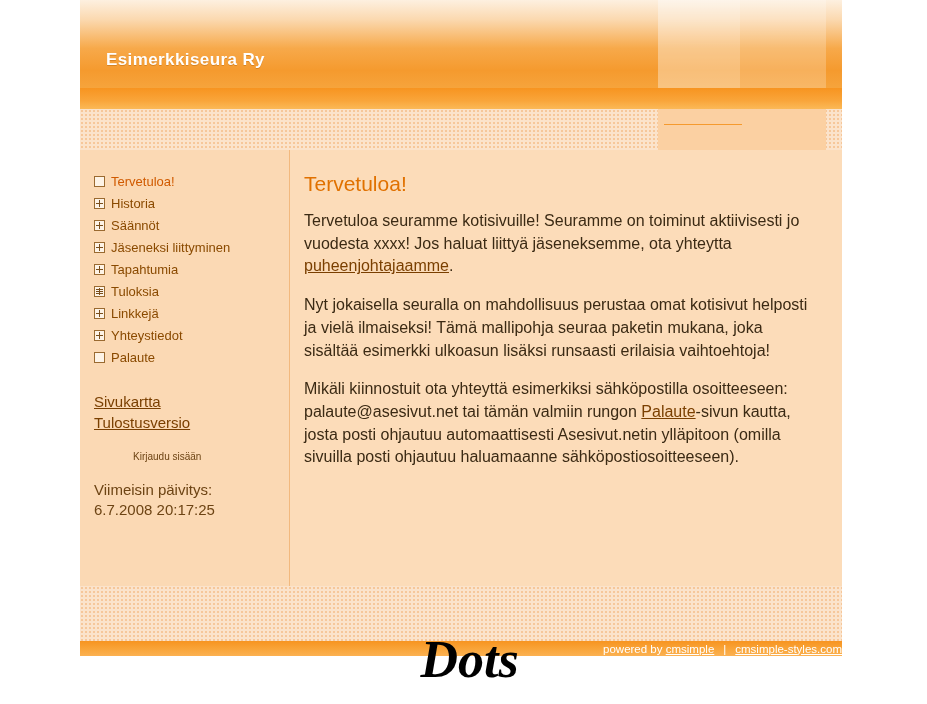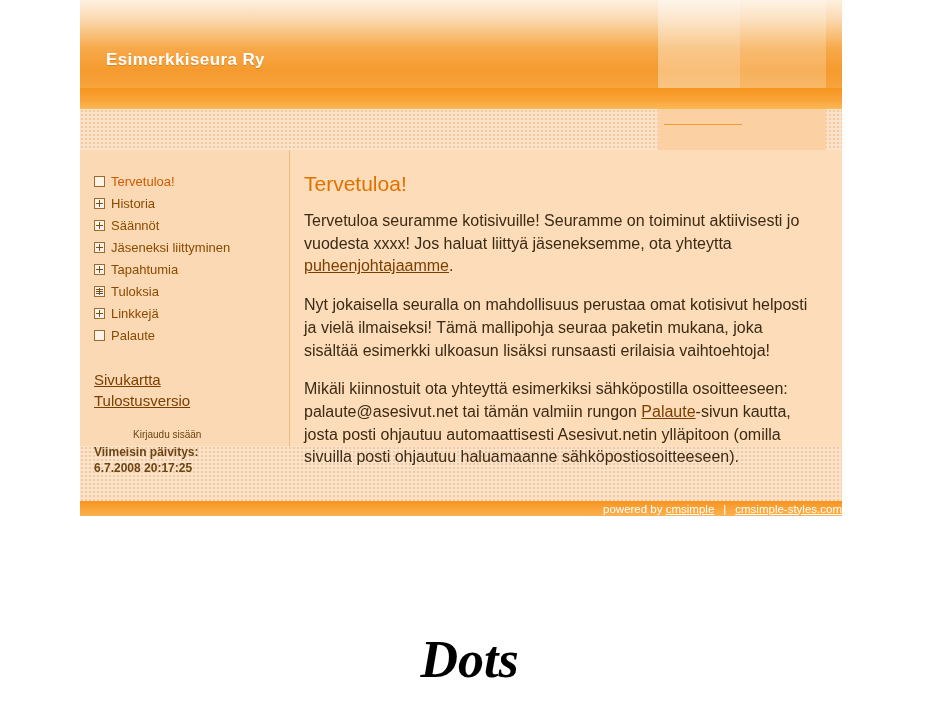--- a/index.html
+++ b/index.html
@@ -80,21 +80,21 @@
     color: #ffffff;
     letter-spacing: 0.4px;
     text-shadow: 0 1px 0 rgba(190,110,20,0.55);
   }
 
   
   .content {
     position: relative;
     display: flex;
     background: #fbd9b4;
-    height: 296px;
+    height: 436px;
   }
   .sidebar {
     width: 210px;
     box-sizing: border-box;
     padding: 24px 14px 10px 14px;
     border-right: 1px solid #f2b97e;
     background: #fbd9b4;
   }
   .main {
     flex: 1;
@@ -172,24 +172,24 @@
     margin-bottom: 4px;
   }
   .side-small {
     margin-top: 20px;
     font-size: 10px;
     color: #6d4414;
     font-weight: normal;
     padding-left: 39px;
   }
   .side-updated {
-    margin-top: 4px;
-    font-size: 12px;
+    margin-top: 18px;
+    font-size: 15px;
     color: #6d4414;
-    font-weight: bold;
+    font-weight: normal;
     line-height: 1.35;
   }
 
   .main h1 {
     margin: 0 0 14px 0;
     font-size: 21px;
     font-weight: normal;
     color: #e07100;
   }
   .main p {
@@ -286,20 +286,24 @@
         </li>
         <li>
           <span class="mi-icon grid"></span>
           <a class="mi-label" href="#">Tuloksia</a>
         </li>
         <li>
           <span class="mi-icon plus"></span>
           <a class="mi-label" href="#">Linkkejä</a>
         </li>
         <li>
+          <span class="mi-icon plus"></span>
+          <a class="mi-label" href="#">Yhteystiedot</a>
+        </li>
+        <li>
           <span class="mi-icon"></span>
           <a class="mi-label" href="#">Palaute</a>
         </li>
       </ul>
 
       <div class="side-links">
         <a href="#">Sivukartta</a>
         <a href="#">Tulostusversio</a>
       </div>
 

